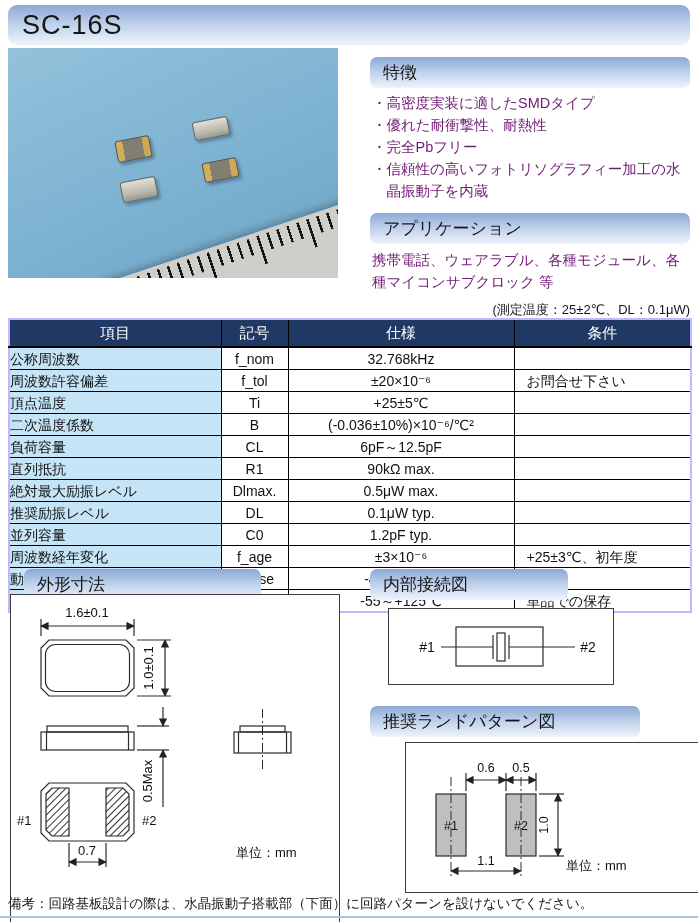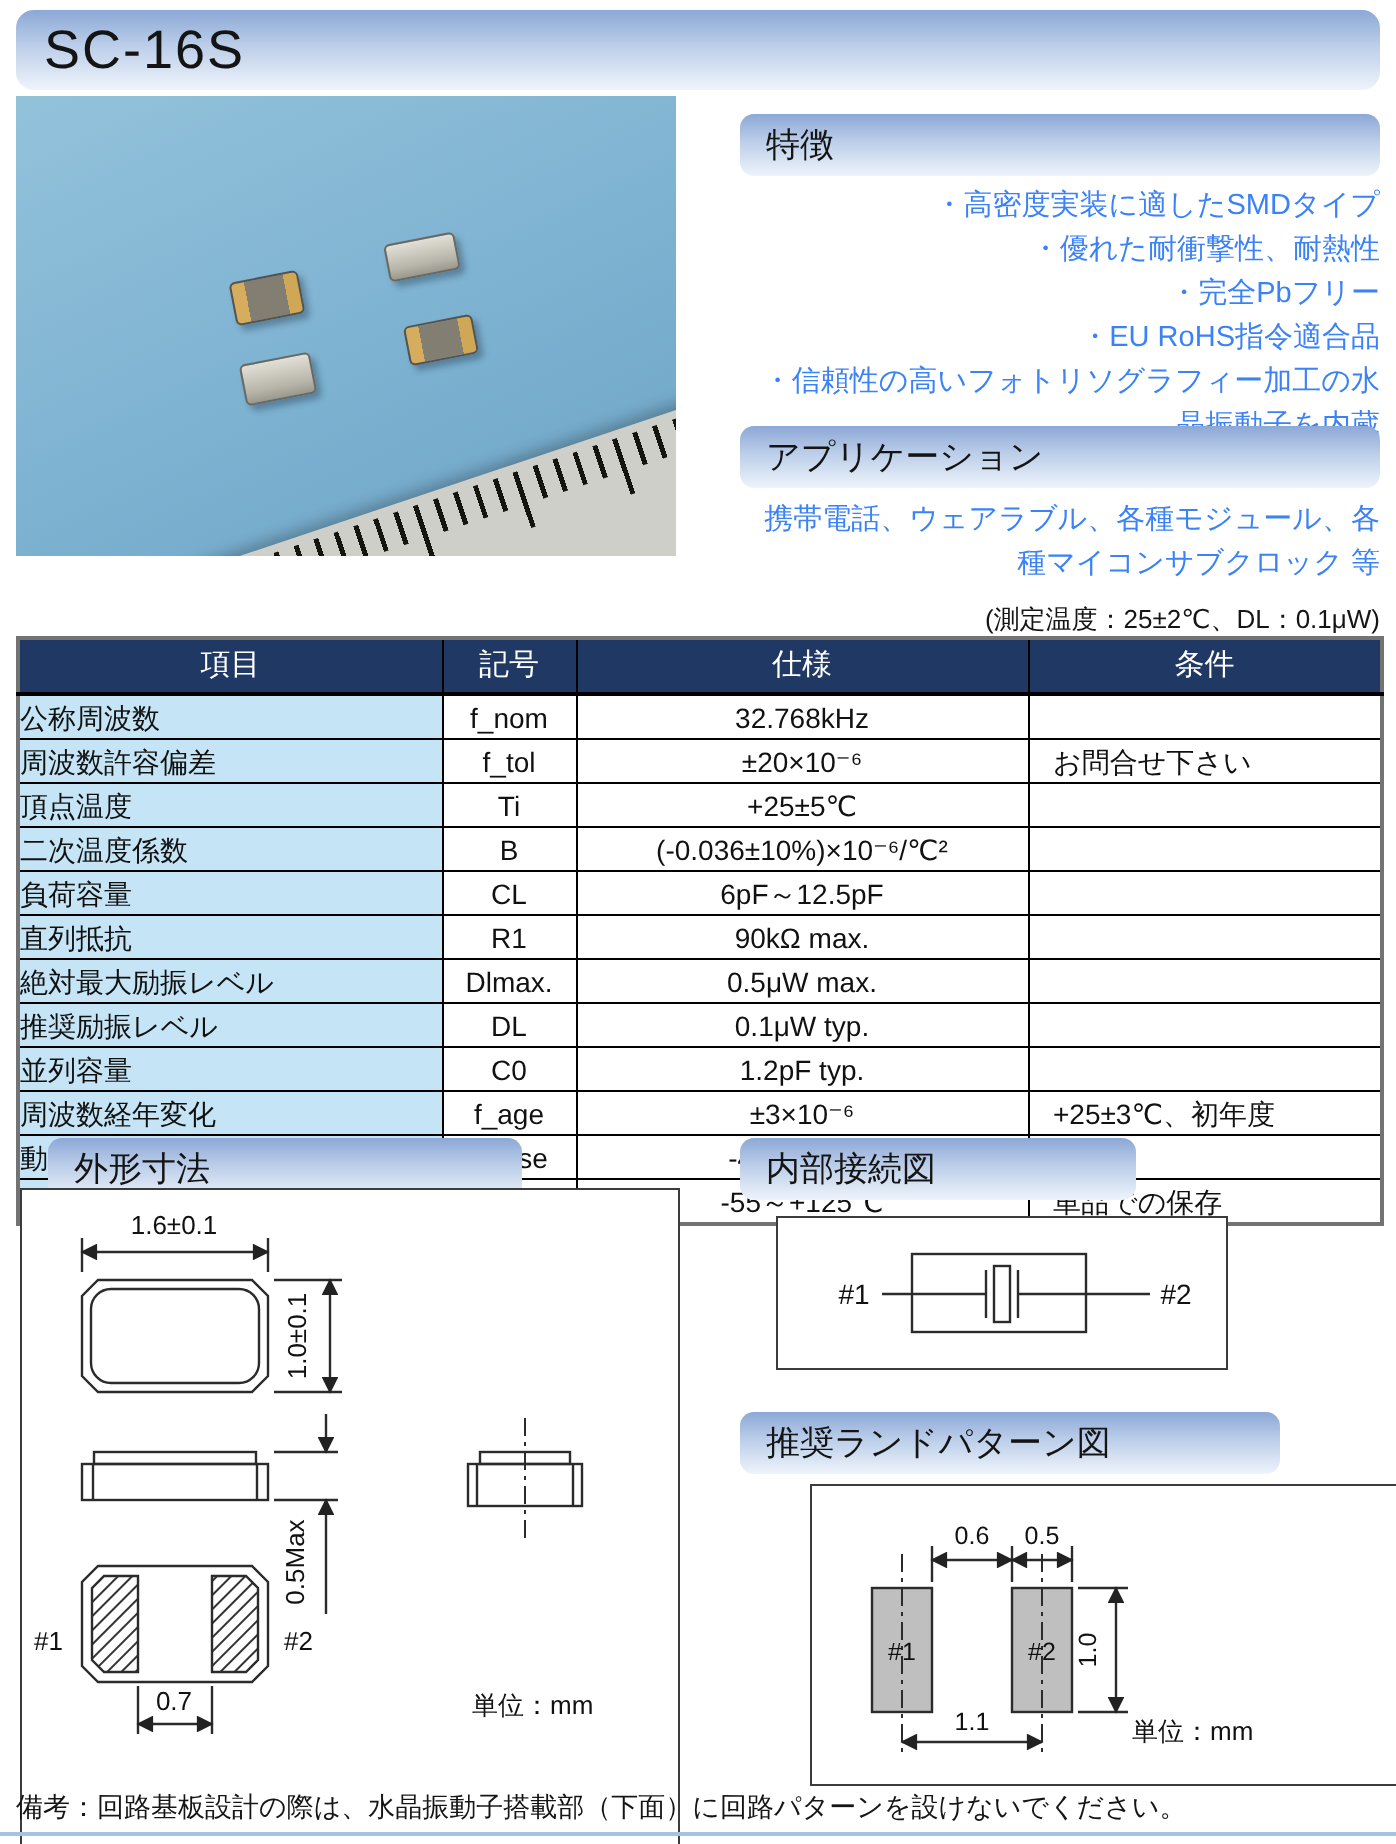--- a/index.html
+++ b/index.html
@@ -28,34 +28,34 @@
   .ruler-major { position:absolute; left:2px; top:4px; width:100%; height:29px;
     background:repeating-linear-gradient(90deg,#15150f 0 2.5px,transparent 2.5px 52.5px); }
   .comp { position:absolute; box-sizing:border-box; border-radius:3px;
     box-shadow:2px 3px 3px rgba(20,40,60,.35); }
   .comp-pads { background:linear-gradient(90deg,#d6ad5c 0 20%,#837e72 20% 80%,#cfa755 80%);
     border:1px solid #57534a; }
   .comp-lid { background:linear-gradient(180deg,#e2dfd6 0%,#b7b4aa 70%,#9b988e 100%);
     border:1px solid #6b6860; }
 
   
-  .txt-block { position:absolute; font-size:14.5px; line-height:22px; color:#3b82f6;text-align:right; }
+  .txt-block { position:absolute; font-size:14.5px; line-height:22px; color:#701a75; }
   .feat-list { list-style:none; margin:0; padding:0; }
   .feat-list li { text-indent:-1em; padding-left:1em; }
 
   .measure-note { position:absolute; right:8px; top:301px; font-size:13px; color:#151515; }
 
   
   .spec-table { position:absolute; left:8px; top:318px; width:682px;
     border-collapse:collapse; table-layout:fixed; font-size:14px; }
   .spec-table th, .spec-table td { border:1px solid #000; padding:0; height:21px;
     line-height:20px; overflow:hidden; white-space:nowrap; }
   .spec-table thead th { background:#1F3864; color:#fff; font-weight:normal;
     font-size:15px; height:26px; border-bottom:2px solid #000; }
-  .spec-table { border:2px solid #737373; }
+  .spec-table { border:2px solid #c4b5fd; }
   td.c-item { background:#C5E5F6; text-align:left; }
   td.c-sym  { text-align:center;margin-top:35px; }
   td.c-spec { text-align:center; }
   td.c-cond { text-align:left; padding-left:12px; }
 
   
   .draw-box { position:absolute; box-sizing:border-box; border:1px solid #3c3c3c; background:#fff; }
   svg text { font-family:"Liberation Sans","DejaVu Sans",sans-serif; fill:#111; }
 
   .footer-note { position:absolute; left:8px; top:895px; font-size:13.5px; color:#151515; }
@@ -78,21 +78,20 @@
       <div class="ruler-minor"></div>
     </div>
   </div>
 
   <div class="grad-bar sec-h" style="left:370px;top:57px;width:320px;">特徴</div>
   <div class="txt-block" style="left:372px;top:92px;width:318px;">
     <ul class="feat-list">
       <li>・高密度実装に適したSMDタイプ</li>
       <li>・優れた耐衝撃性、耐熱性</li>
       <li>・完全Pbフリー</li>
-      <li>・EU RoHS指令適合品</li>
       <li>・信頼性の高いフォトリソグラフィー加工の水晶振動子を内蔵</li>
     </ul>
   </div>
 
   <div class="grad-bar sec-h" style="left:370px;top:213px;width:320px;">アプリケーション</div>
   <div class="txt-block" style="left:372px;top:249px;width:318px;">携帯電話、ウェアラブル、各種モジュール、各種マイコンサブクロック 等</div>
 
   <div class="grad-bar sec-h" style="left:8px;top:284px;width:200px;margin-top:44px;">基本仕様</div>
   <div class="measure-note">(測定温度：25±2℃、DL：0.1μW)</div>
 

